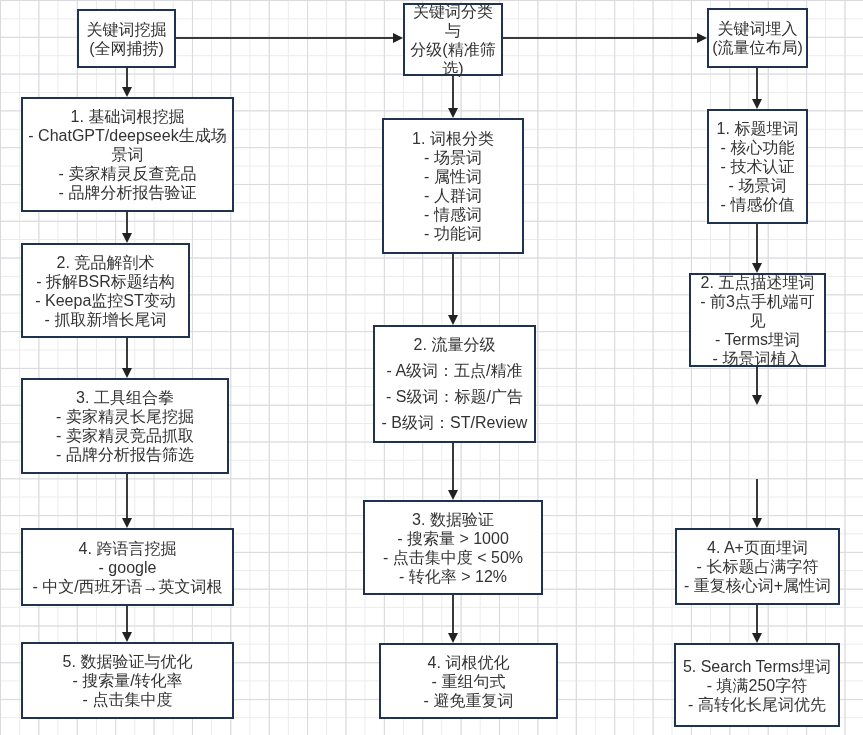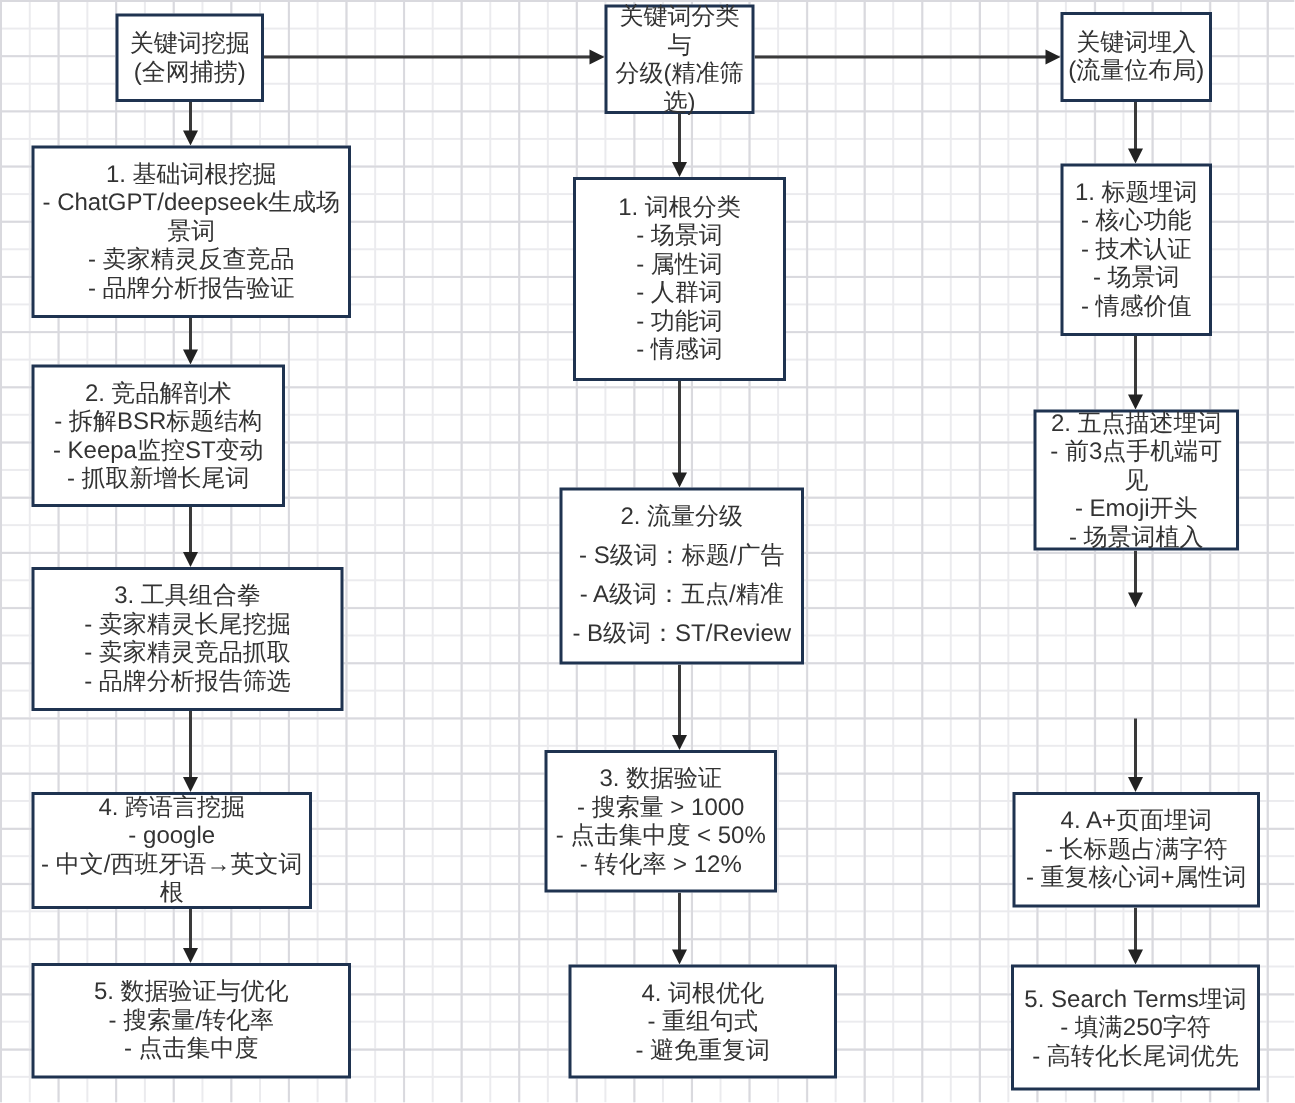--- a/index.html
+++ b/index.html
@@ -109,21 +109,21 @@
     <div class="ln">- 抓取新增长尾词</div>
   </div>
 
   <div class="node" style="left:21px;top:378px;width:208px;height:96px">
     <div class="ln">3. 工具组合拳</div>
     <div class="ln">- 卖家精灵长尾挖掘</div>
     <div class="ln">- 卖家精灵竞品抓取</div>
     <div class="ln">- 品牌分析报告筛选</div>
   </div>
 
-  <div class="node" style="left:21px;top:528px;width:187px;height:78px">
+  <div class="node" style="left:21px;top:528px;width:213px;height:78px">
     <div class="ln">4. 跨语言挖掘</div>
     <div class="ln">- google</div>
     <div class="ln">- 中文/西班牙语→英文词根</div>
   </div>
 
   <div class="node" style="left:21px;top:642px;width:213px;height:77px">
     <div class="ln">5. 数据验证与优化</div>
     <div class="ln">- 搜索量/转化率</div>
     <div class="ln">- 点击集中度</div>
   </div>
@@ -132,32 +132,32 @@
     <div class="ln">关键词分类与</div>
     <div class="ln">分级(精准筛</div>
     <div class="ln">选)</div>
   </div>
 
   <div class="node" style="left:382px;top:118px;width:142px;height:136px">
     <div class="ln">1. 词根分类</div>
     <div class="ln">- 场景词</div>
     <div class="ln">- 属性词</div>
     <div class="ln">- 人群词</div>
+    <div class="ln">- 情感词</div>
     <div class="ln">- 功能词</div>
-    <div class="ln">- 情感词</div>
   </div>
 
   <div class="node" style="left:373px;top:325px;width:163px;height:118px;line-height:26px">
     <div class="ln">2. 流量分级</div>
+    <div class="ln">- A级词：五点/精准</div>
     <div class="ln">- S级词：标题/广告</div>
-    <div class="ln">- A级词：五点/精准</div>
     <div class="ln">- B级词：ST/Review</div>
   </div>
 
-  <div class="node" style="left:363px;top:500px;width:155px;height:95px">
+  <div class="node" style="left:363px;top:500px;width:180px;height:95px">
     <div class="ln">3. 数据验证</div>
     <div class="ln">- 搜索量 &gt; 1000</div>
     <div class="ln">- 点击集中度 &lt; 50%</div>
     <div class="ln">- 转化率 &gt; 12%</div>
   </div>
 
   <div class="node" style="left:379px;top:643px;width:179px;height:76px">
     <div class="ln">4. 词根优化</div>
     <div class="ln">- 重组句式</div>
     <div class="ln">- 避免重复词</div>
@@ -172,21 +172,21 @@
     <div class="ln">1. 标题埋词</div>
     <div class="ln">- 核心功能</div>
     <div class="ln">- 技术认证</div>
     <div class="ln">- 场景词</div>
     <div class="ln">- 情感价值</div>
   </div>
 
   <div class="node" style="left:689px;top:273px;width:137px;height:94px">
     <div class="ln">2. 五点描述埋词</div>
     <div class="ln">- 前3点手机端可见</div>
-    <div class="ln">- Emoji开头</div>
+    <div class="ln">- Terms埋词</div>
     <div class="ln">- 场景词植入</div>
   </div>
 
 
   <div class="node" style="left:675px;top:528px;width:165px;height:77px">
     <div class="ln">4. A+页面埋词</div>
     <div class="ln">- 长标题占满字符</div>
     <div class="ln">- 重复核心词+属性词</div>
   </div>
 

